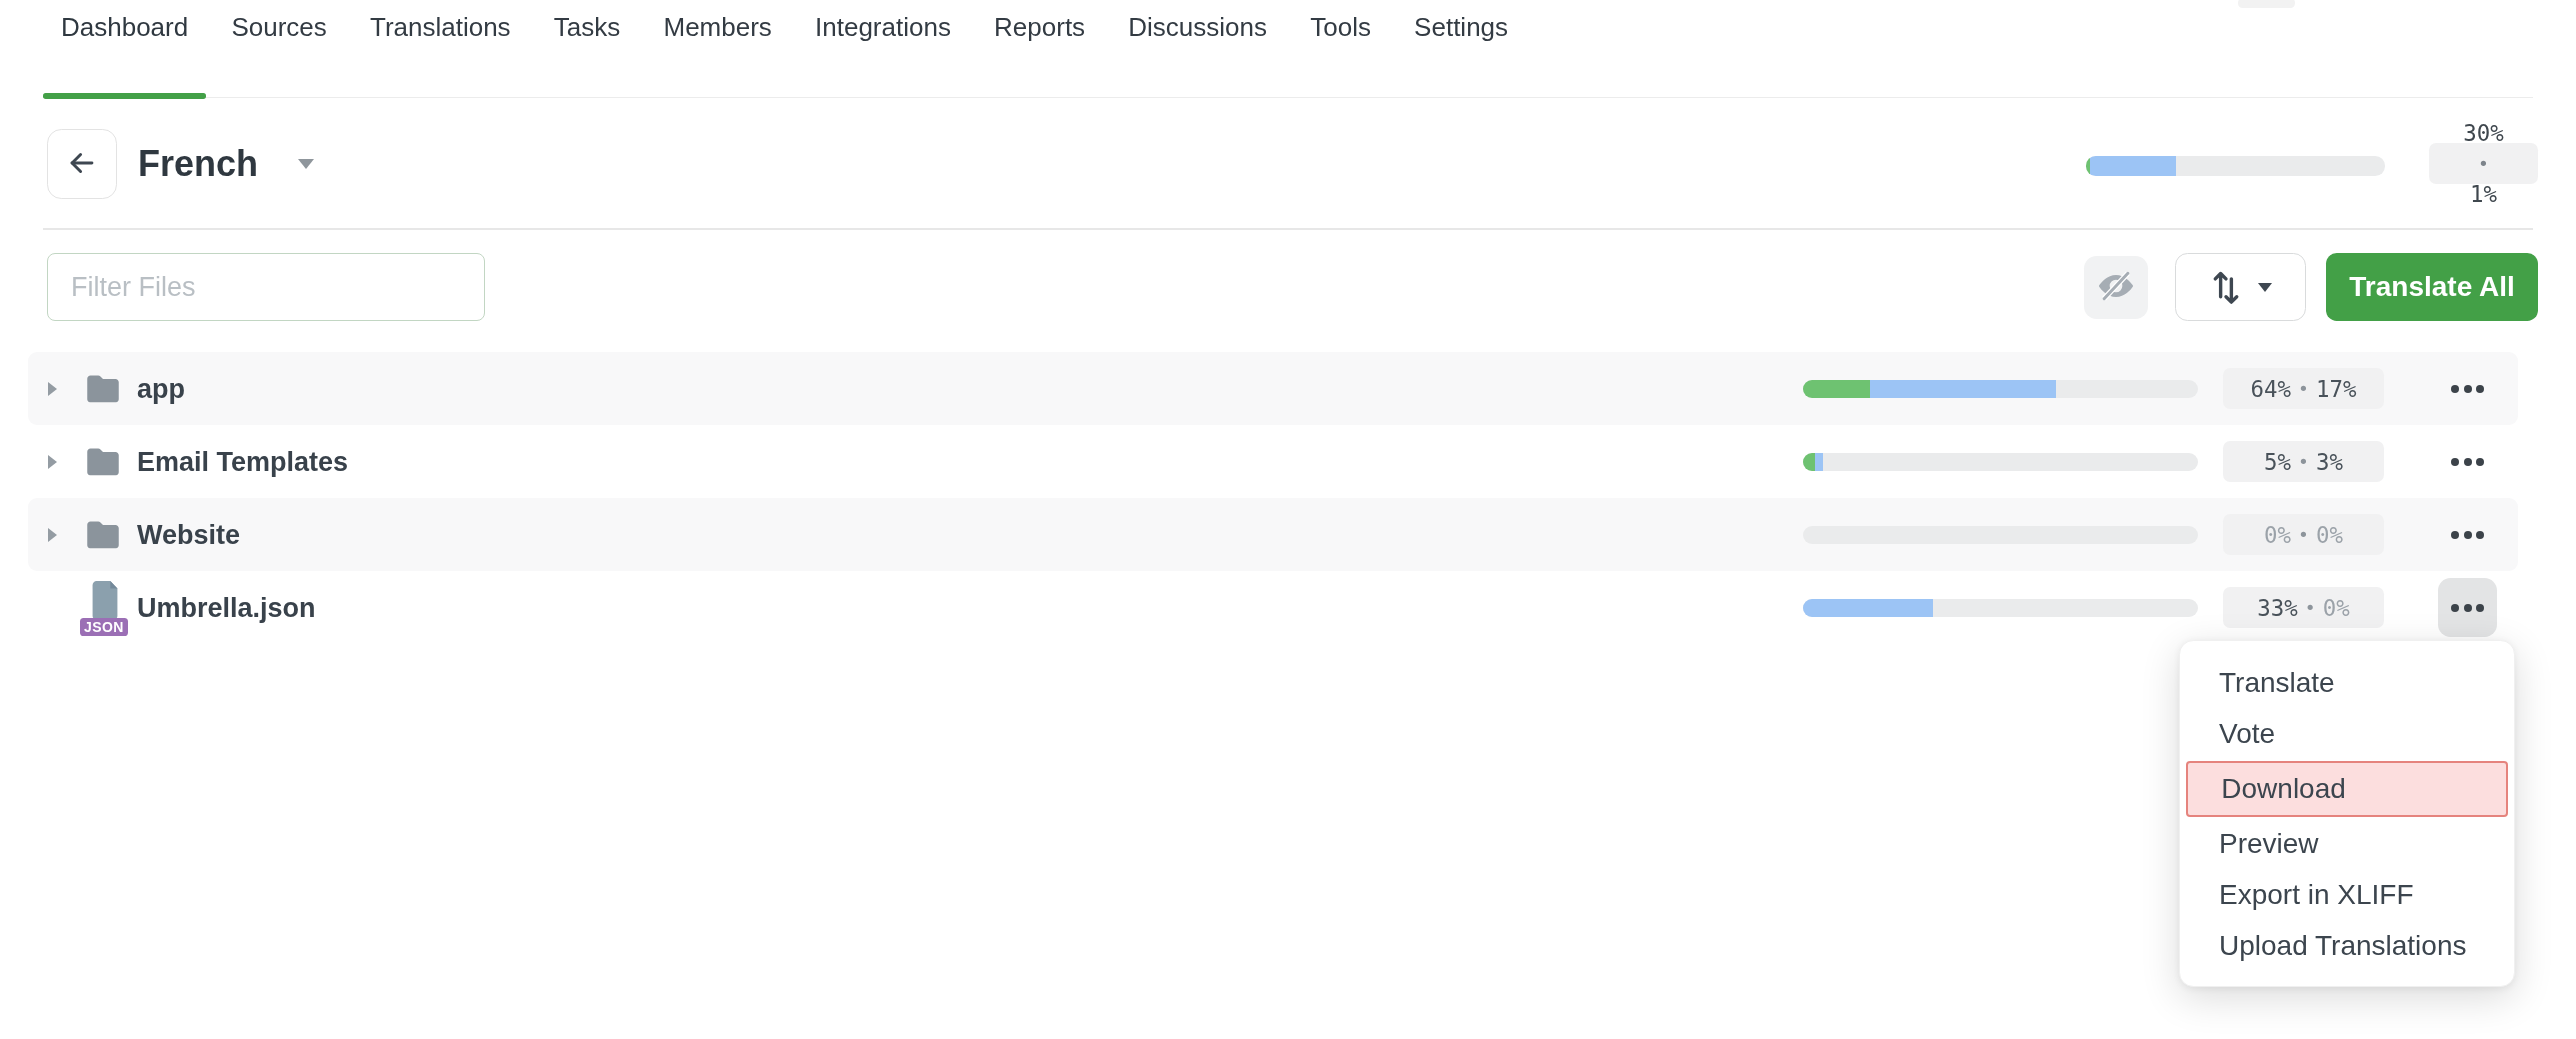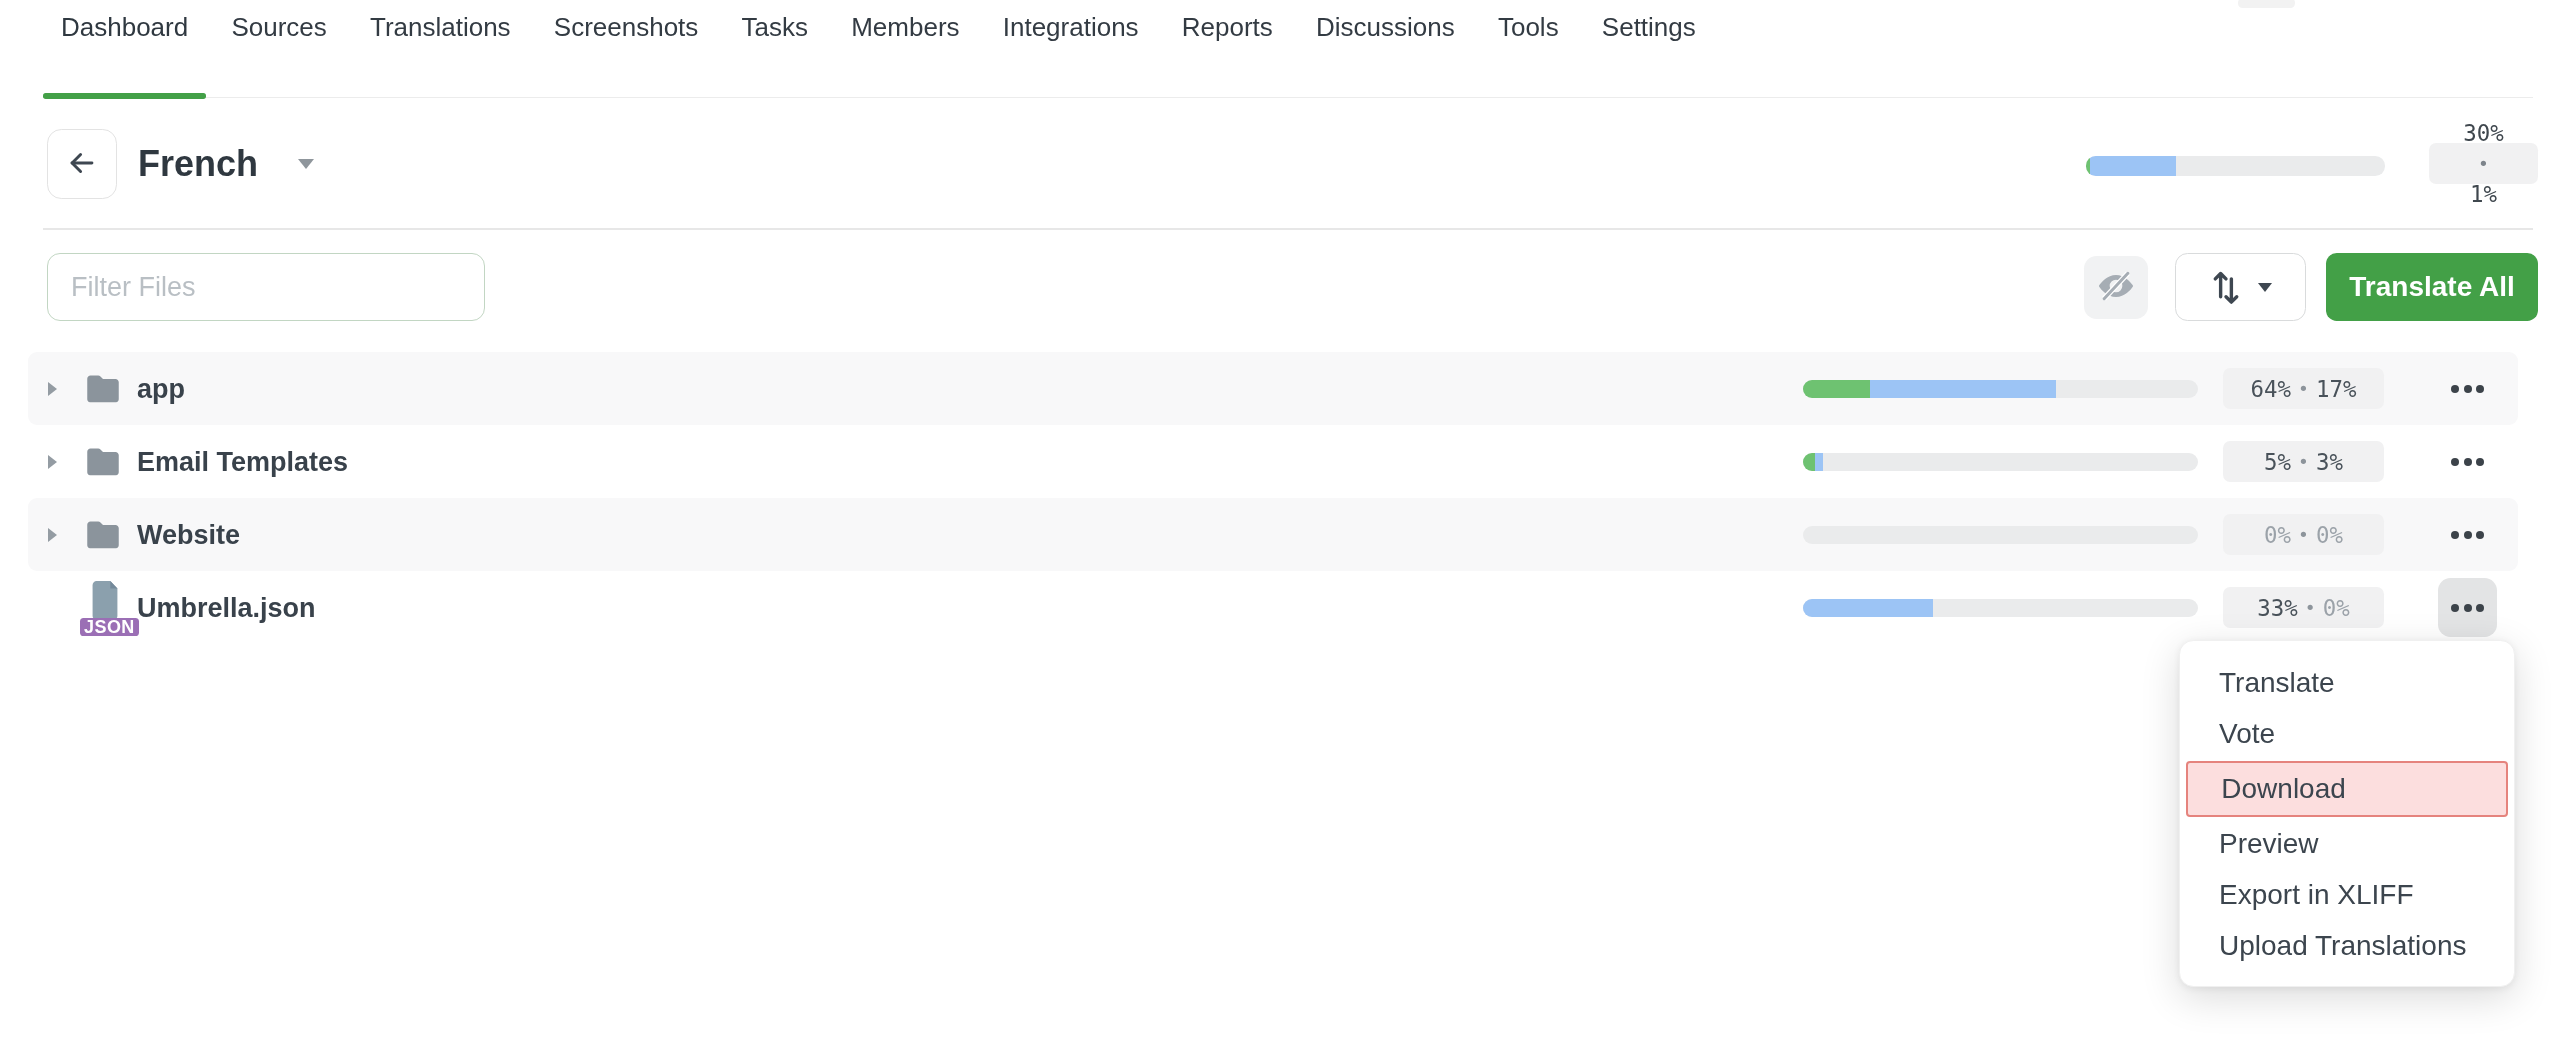--- a/index.html
+++ b/index.html
@@ -32,21 +32,21 @@
   .seg-blue  { background:var(--bar-blue,#9cc4f5);  height:100%; }
   .header-badge { position:absolute; left:2429px; top:143px; width:109px; height:41px;
                   background:var(--badge-bg,#f1f1f2); border-radius:7.2px;
                   display:flex; align-items:center; justify-content:center; gap:7.2px;
                   font-family:"DejaVu Sans Mono", monospace; font-size:22.4px; color:#3f474e;flex-direction:column; }
   .header-badge .sep { color:#7d848b; font-size:18px; }
   .header-divider { position:absolute; left:43px; right:43px; top:228px; height:1.8px; background:#e7e7e7; }
 
   
   .filter-input { position:absolute; left:47px; top:253px; width:438px; height:68px;
-                  border:1.8px solid #c2d6c3; border-radius:13px; font-size:27px;
+                  border:1.8px solid #c2d6c3; border-radius:8px; font-size:27px;
                   padding:0 23px; color:#333b43; outline:none;
                   font-family:"Liberation Sans", sans-serif; }
   .filter-input::placeholder { color:#b9bfc4; }
   .eye-btn { position:absolute; left:2084px; top:256px; width:64px; height:63px;
              background:#f1f2f3; border:none; border-radius:12.5px; cursor:pointer;
              display:flex; align-items:center; justify-content:center; }
   .sort-btn { position:absolute; left:2175px; top:253px; width:131px; height:68px;
               background:#fff; border:1.8px solid #d9dbdc; border-radius:12.5px; cursor:pointer;
               display:flex; align-items:center; justify-content:center; gap:14.3px; }
   .sort-caret { width:0; height:0; border-left:7.2px solid transparent;
@@ -61,21 +61,21 @@
   .file-row { position:relative; height:73px; border-radius:9px; cursor:pointer; }
   .file-row.shaded { background:#f8f8f9; }
   .row-caret { position:absolute; left:19.7px; top:30px; width:0; height:0;
                border-left:9.8px solid #949ca3; border-top:7.2px solid transparent;
                border-bottom:7.2px solid transparent; cursor:pointer; }
   .row-icon { position:absolute; left:57px; top:50%; transform:translateY(-50%);
               display:flex; align-items:center; }
   .json-icon-wrap { position:relative; width:39px; height:54px; }
   .json-icon-wrap svg { position:absolute; top:0; left:3.6px; }
   .json-chip { position:absolute; left:-5.4px; bottom:-1.8px; background:var(--json-purple,#9b6fb5);
-               color:#fff; font-size:18px; font-weight:700; letter-spacing:0.4px;
+               color:#fff; font-size:14px; font-weight:700; letter-spacing:0.4px;
                padding:1.8px 4.5px; border-radius:3.6px; line-height:15px;margin-top:32px; }
   .row-name { position:absolute; left:109px; top:50%; transform:translateY(-50%);
               font-size:27px; font-weight:600; color:#39424b; white-space:nowrap; }
   .row-bar { position:absolute; left:1775px; top:28px; width:395px; height:18px;
              background:var(--bar-track,#eaebec); border-radius:9px; overflow:hidden; display:flex; }
   .row-badge { position:absolute; left:2195px; top:16px; width:161px; height:41px;
                background:var(--badge-bg,#f1f1f2); border-radius:7.2px;
                display:flex; align-items:center; justify-content:center; gap:7.2px;
                font-family:"DejaVu Sans Mono", monospace; font-size:22.4px; color:#49525a; }
   .row-badge .sep { color:#8d949b; font-size:18px; }
@@ -112,23 +112,20 @@
       <div class="tab active">
     <span class="tab-label">Dashboard</span>
   </div>
       <div class="tab">
     <span class="tab-label">Sources</span>
   </div>
       <div class="tab">
     <span class="tab-label">Translations</span>
   </div>
       <div class="tab">
-    <span class="tab-label">Screenshots</span>
-  </div>
-      <div class="tab">
     <span class="tab-label">Tasks</span>
   </div>
       <div class="tab">
     <span class="tab-label">Members</span>
   </div>
       <div class="tab">
     <span class="tab-label">Integrations</span>
   </div>
       <div class="tab">
     <span class="tab-label">Reports</span>

